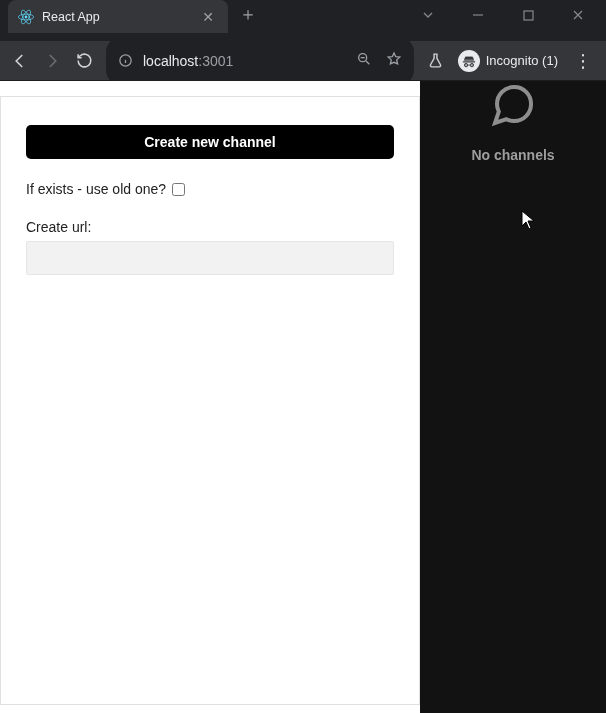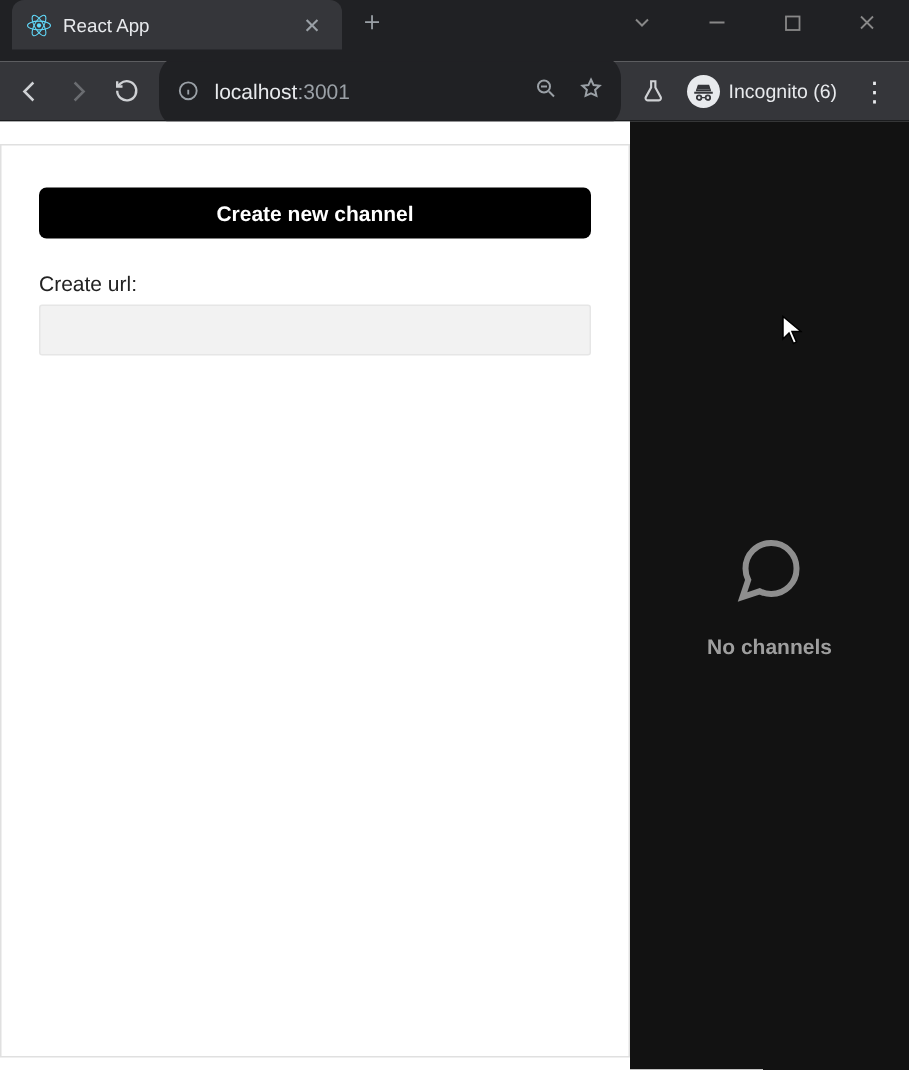--- a/index.html
+++ b/index.html
@@ -157,21 +157,21 @@
       background:#f2f2f2;
       border:1px solid #e6e6e6;
       border-radius:2px;
       padding:0 8px;
       font-size:14px;
     }
     .chat-area {
       flex:1;
       background:#121212;
       display:flex;
-      align-items:center;
+      align-items:flex-start;
       justify-content:center;
     }
     .nochan {
       display:flex;
       flex-direction:column;
       align-items:center;
       gap:14px;
       color:#8e8e8e;
     }
     .nochan svg { stroke:#8e8e8e; }
@@ -273,30 +273,34 @@
       </span>
     <div class="incog-badge">
       <span class="incog-avatar">
         <svg viewBox="0 0 24 24" fill="#35363a">
             <path d="M4 11l2-6h12l2 6H4zm-2 2h20v1H2v-1zm5 3a3 3 0 1 0 .001 6A3 3 0 0 0 7 16zm10 0a3 3 0 1 0 .001 6A3 3 0 0 0 17 16zm-7 3h4" stroke="#35363a" stroke-width="1.2" fill="none"></path>
             <circle cx="7" cy="19" r="2.3" fill="none" stroke="#35363a" stroke-width="1.5"></circle>
             <circle cx="17" cy="19" r="2.3" fill="none" stroke="#35363a" stroke-width="1.5"></circle>
             <path d="M6 5h12l2 5H4l2-5z" fill="#35363a"></path>
           </svg>
       </span>
-      <span>Incognito (6)</span>
+      <span>Incognito (1)</span>
     </div>
     <span class="menu-dots">⋮</span>
   </div>
 </div>
 
 <div class="page">
   <div class="panel-area">
     <div class="panel">
       <button class="create-btn">Create new channel</button>
+      <div class="field-row">
+        <span>If exists - use old one?</span>
+        <input type="checkbox" style="">
+      </div>
       <div class="field-label-b">Create url:</div>
       <input type="text" class="text-input" value="" style="">
     </div>
   </div>
   <div class="chat-area">
     <div class="nochan">
       <span>
         <svg width="48" height="48" viewBox="0 0 24 24" fill="none" stroke-width="2">
             <path d="M21 11.5a8.38 8.38 0 0 1-8.5 8.5 8.5 8.5 0 0 1-3.8-.9L3 21l1.9-5.7A8.38 8.38 0 0 1 4 11.5 8.5 8.5 0 0 1 12.5 3 8.38 8.38 0 0 1 21 11.5z"></path>
           </svg>

